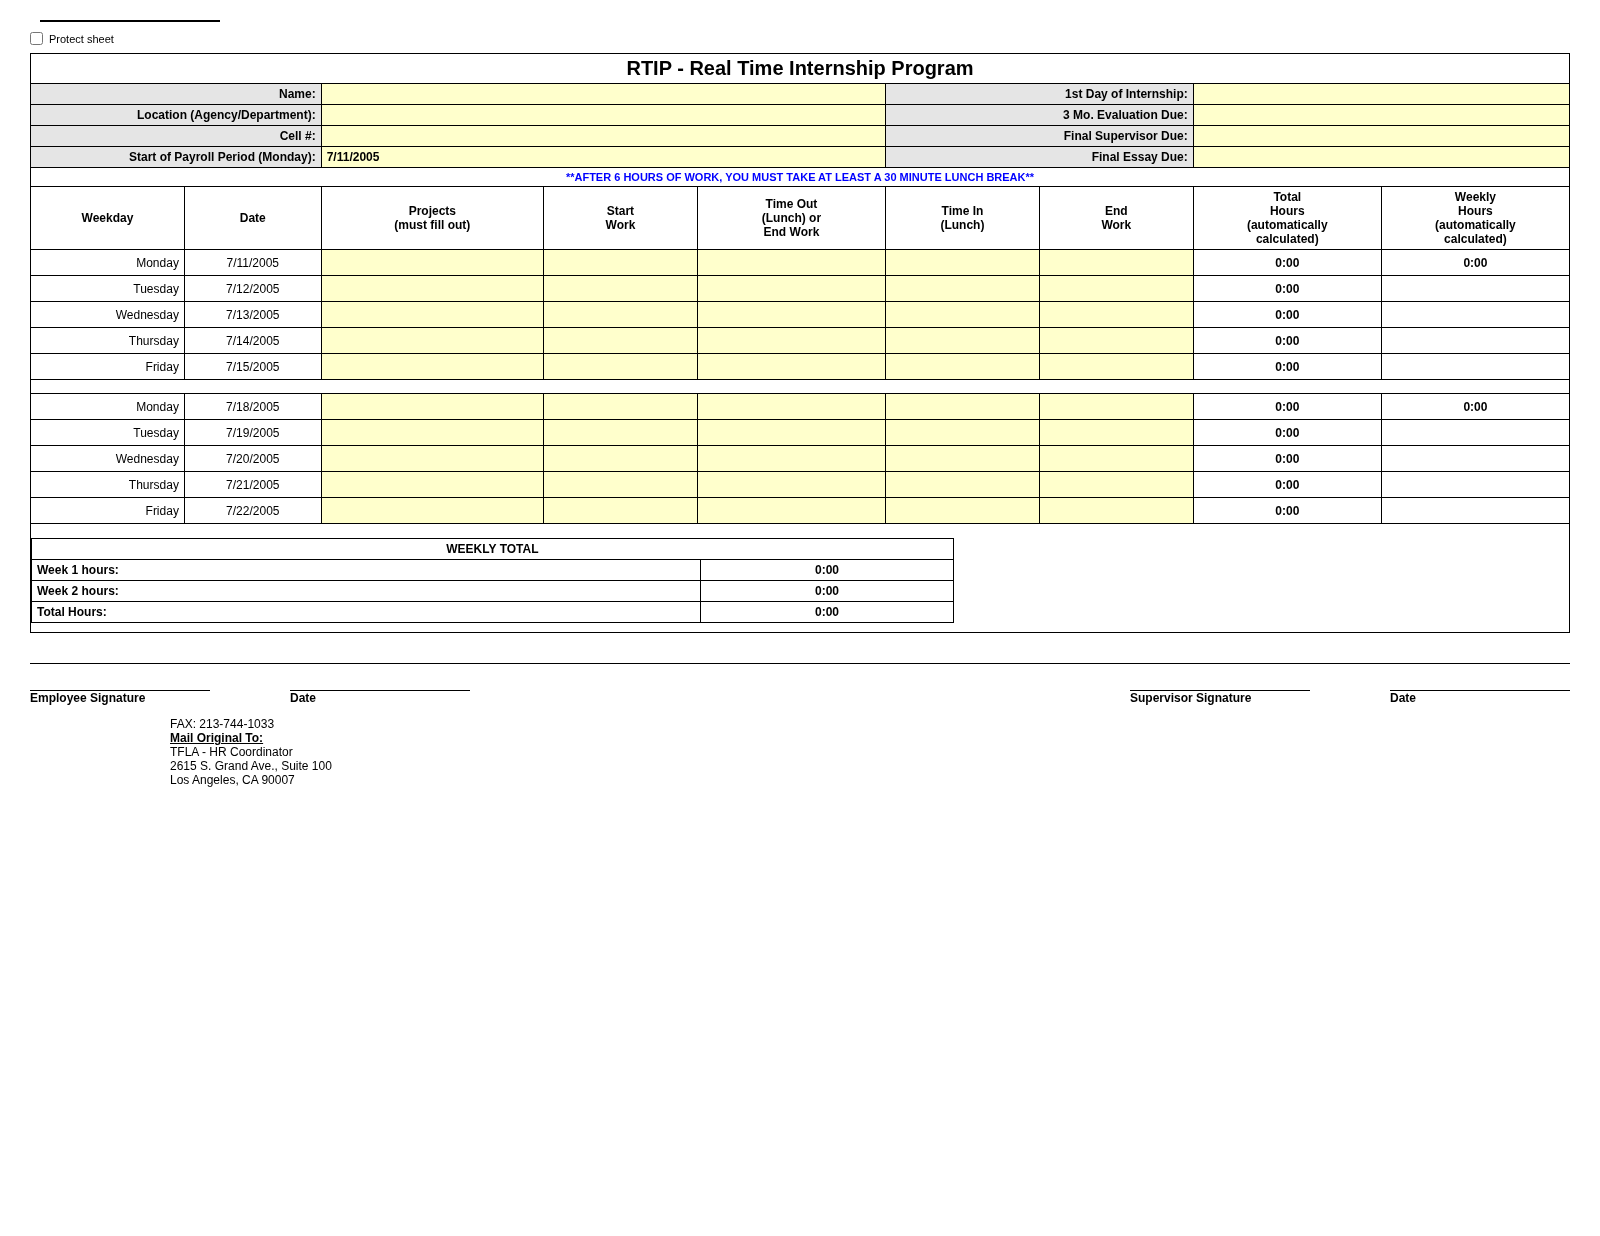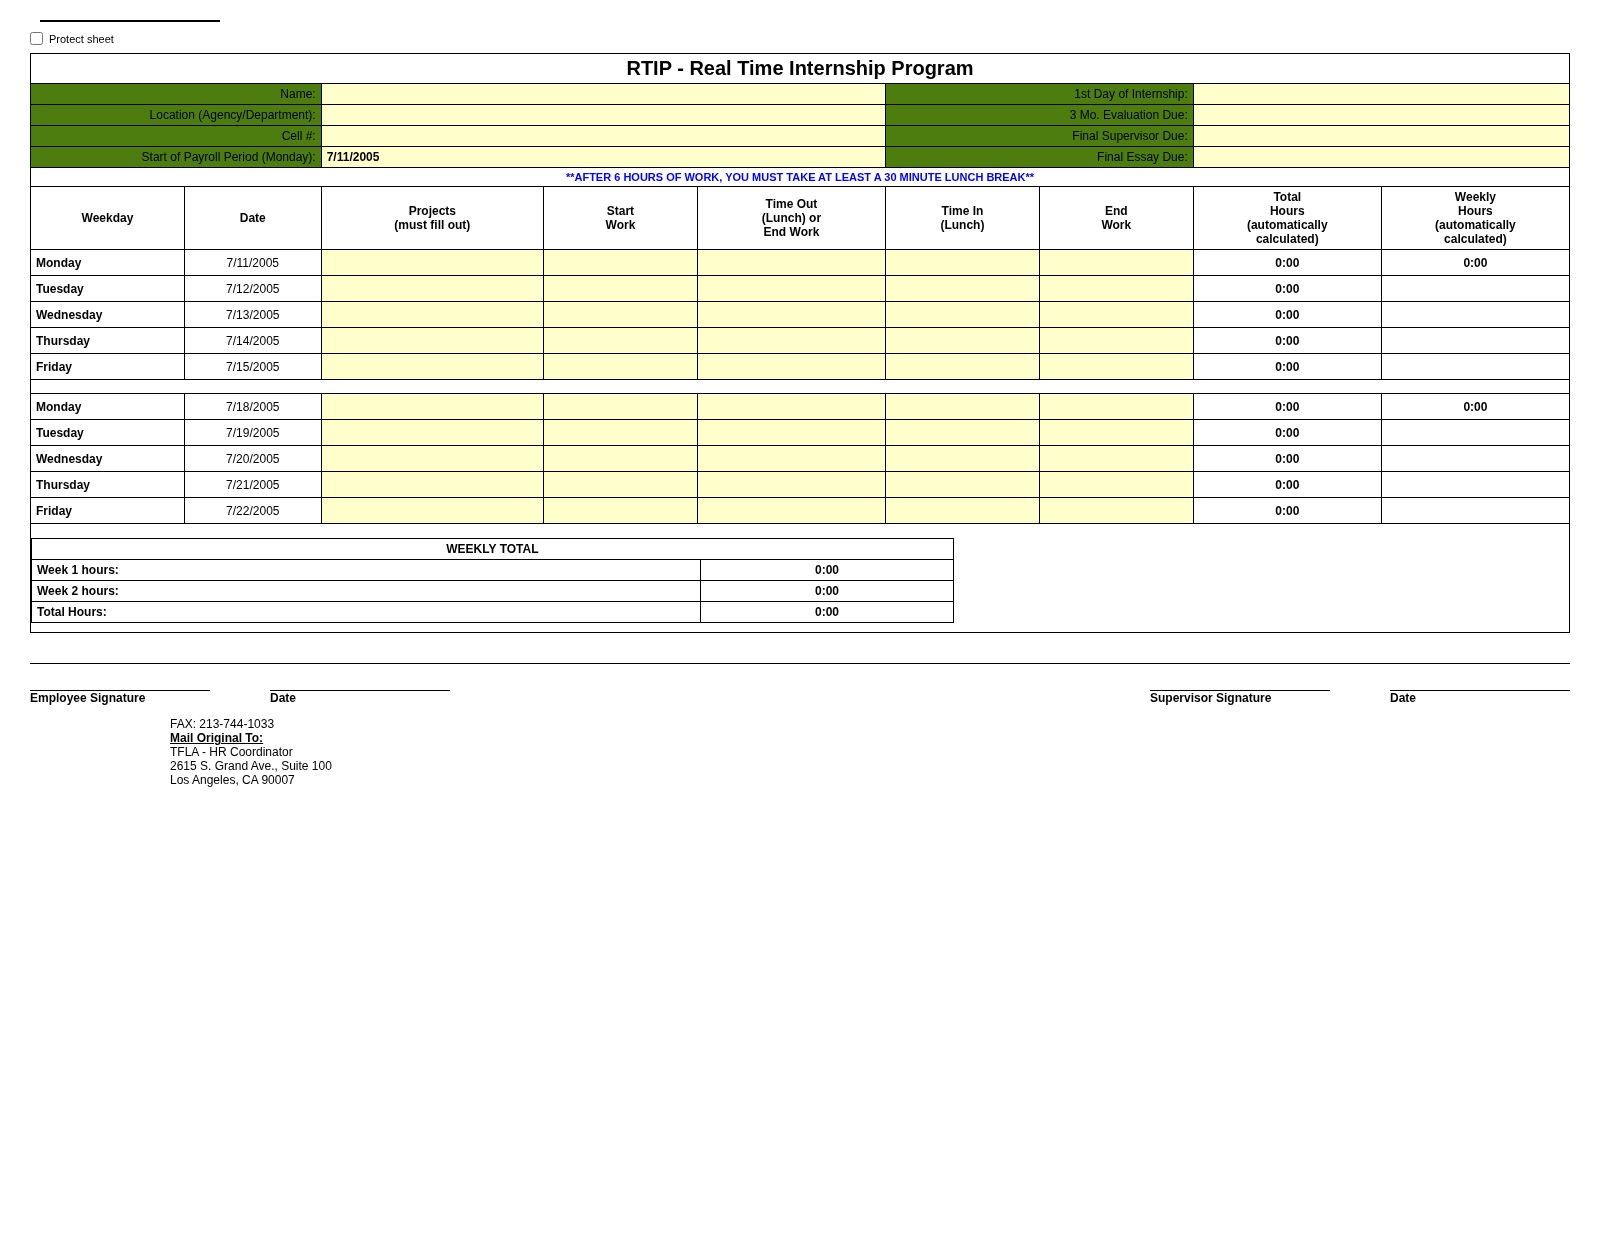--- a/index.html
+++ b/index.html
@@ -34,22 +34,22 @@
       vertical-align: middle;
     }
     .title-cell {
       text-align: center;
       font-size: 20px;
       font-weight: bold;
       padding: 6px 10px;
     }
     .label-right {
       text-align: right;
-      font-weight: normal;
-      background: #4d7c0f;
+      font-weight: bold;
+      background: #e5e5e5;
     }
     .yellow-input {
       background: #ffffcc;
     }
     .warning-row td {
       text-align: center;
       color: blue;
       font-weight: bold;
       font-size: 11px;
       padding: 3px;
@@ -61,22 +61,22 @@
       vertical-align: middle;
     }
     .auto-calc {
       color: #000000;
       font-weight: bold;
     }
     .data-row td {
       height: 26px;
     }
     .weekday-cell {
-      text-align: left;
-      font-weight: bold;
+      text-align: right;
+      font-weight: normal;
     }
     .date-cell {
       text-align: center;
     }
     .total-cell {
       text-align: center;
       font-weight: bold;
     }
     .spacer-row td {
       height: 14px;
@@ -125,21 +125,21 @@
       text-decoration: underline;
       font-weight: bold;
     }
     .sig-line {
       border-bottom: 1px solid #000;
       width: 180px;
       margin-top: 18px;
     }
     .date-sig-pair {
       display: flex;
-      gap: 60px;
+      gap: 80px;
       align-items: flex-end;
     }
     .date-sig-item {
       display: flex;
       flex-direction: column;
     }
   </style>
 </head>
 <body>
 

